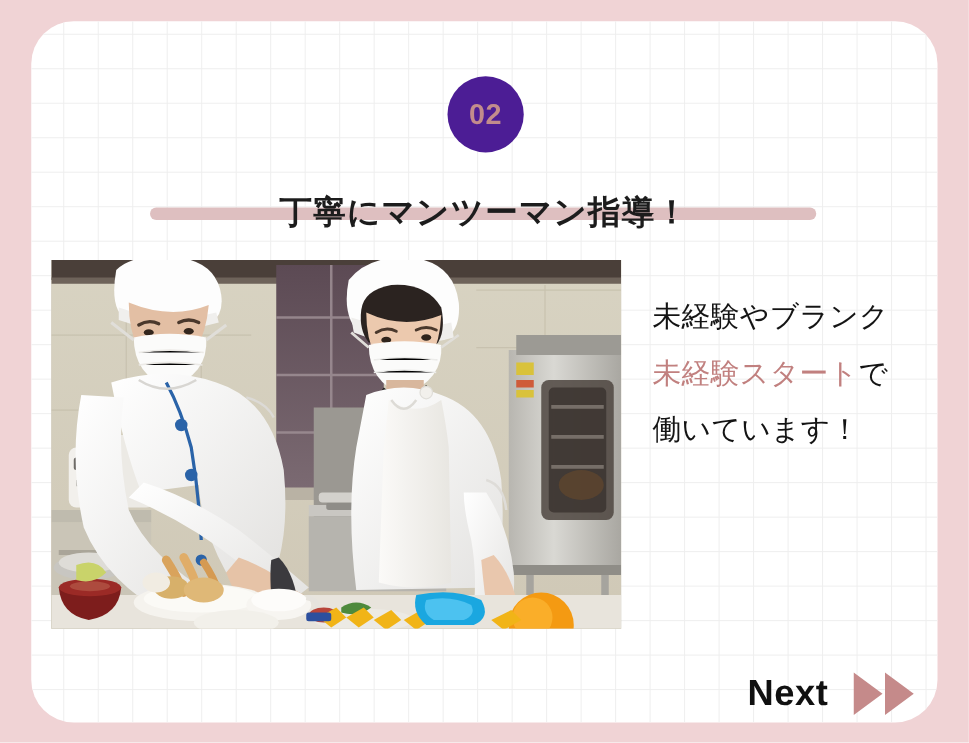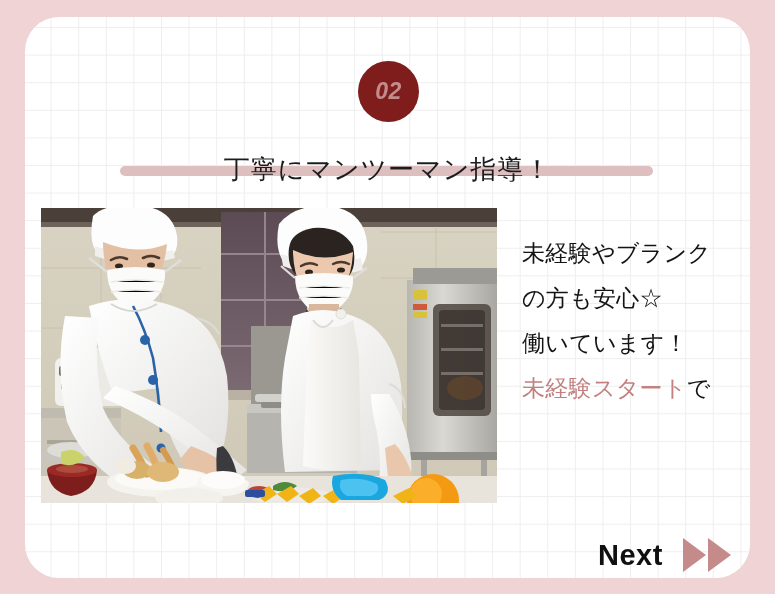--- a/index.html
+++ b/index.html
@@ -30,34 +30,34 @@
     background-position:-2px 10px;
     pointer-events:none;
   }
 
   
   #badge{
     position:absolute;
     left:333px; top:44px;
     width:61px; height:61px;
     border-radius:50%;
-    background:#7f1d1d;
-    display:flex; align-items:center; justify-content:center;font-style:italic;
+    background:#4c1d95;
+    display:flex; align-items:center; justify-content:center;
   }
   #badge .num{
     font-size:23px; font-weight:bold;
     color:#c28c8c; letter-spacing:.5px;
   }
 
   
   #heading{
     position:absolute;
     left:0; right:0; top:135px;
     text-align:center;
-    font-size:26px; font-weight:normal;
+    font-size:26px; font-weight:bold;
     color:#1c1c1c;
     letter-spacing:1px;
     font-family:"DejaVu Sans","Liberation Sans",sans-serif;
   }
   #heading-rule{
     position:absolute;
     left:95px; top:149px;
     width:533px; height:10px;
     background:#debfc0;
     border-radius:5px;
@@ -317,27 +317,24 @@
 
       <path d="M352 288 l16 -8 8 8 -14 8 Z" fill="#f1b417"></path>
     </svg>
   </div>
 
   <div id="copy">
     <div class="line">
       <span>未経験やブランク</span>
     </div>
     <div class="line">
-      <span>の方も安心☆</span>
+      <span class="hl">未経験スタート</span><span>で</span>
     </div>
     <div class="line">
       <span>働いています！</span>
-    </div>
-    <div class="line">
-      <span class="hl">未経験スタート</span><span>で</span>
     </div>
   </div>
 
   <div id="next">
     <span class="label">Next</span>
     <span class="arrows">
       <span class="tri"></span>
       <span class="tri"></span>
     </span>
   </div>

